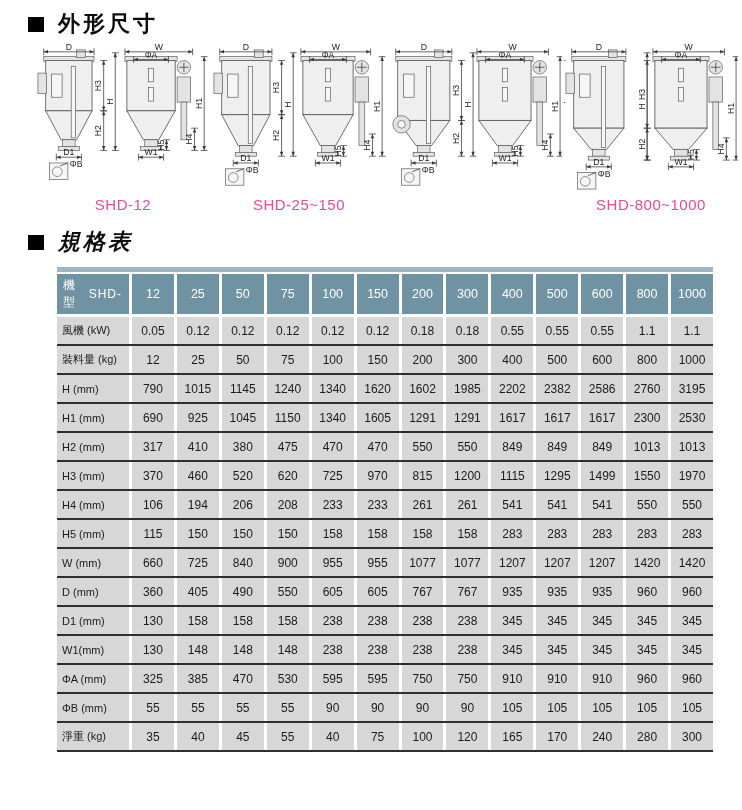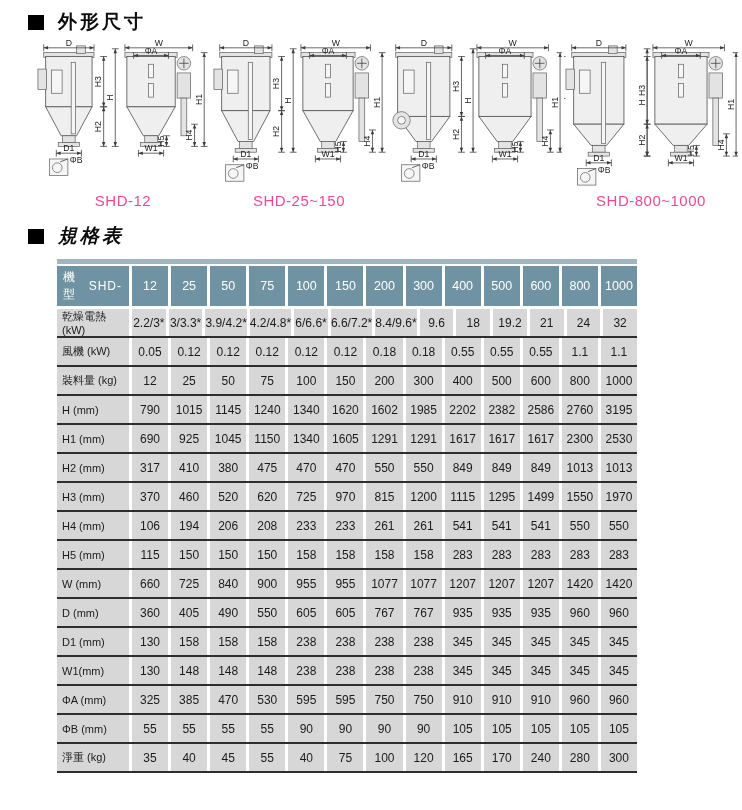--- a/index.html
+++ b/index.html
@@ -1,42 +1,42 @@
 <!DOCTYPE html>
 <html><head>
 <meta charset="utf-8">
 <style>
   * { box-sizing: border-box; margin: 0; padding: 0; }
   html,body { width:742px; height:810px; background:#ffffff; overflow:hidden;
     font-family:"Liberation Sans","DejaVu Sans",sans-serif; }
 
   .section-heading { display:flex; align-items:center; margin-left:28px; }
   .bullet-square { width:16px; height:15px; background:#000; flex:0 0 auto; }
-  .heading-text { font-size:19px; font-weight:bold; color:#0d0d0d;
+  .heading-text { font-size:22px; font-weight:bold; color:#0d0d0d;
     letter-spacing:3px; margin-left:14px; }
 
   #heading-dimensions { padding-top:9px; }
 
   
   .drawings { display:flex; justify-content:space-between;
     padding:4px 4px 0 36px; height:178px; }
   .unit { width:174px; text-align:center; }
   .unit svg { display:block; margin:0 auto; }
   .model-caption { font-size:15px; color:#ec4899; letter-spacing:0.5px; margin-top:1px; }
 
   svg .dim  { stroke:#3c3c3c; stroke-width:0.8; fill:none; }
   svg .arr  { fill:#3c3c3c; }
   svg .dlb  { font-size:9px; fill:#1c1c1c; }
   svg .body { fill:#efefef; stroke:#5a5a5a; stroke-width:0.9; }
   svg .det  { fill:#e3e3e3; stroke:#5a5a5a; stroke-width:0.7; }
   svg .lite { fill:#f6f6f6; stroke:#5a5a5a; stroke-width:0.7; }
 
   
   #heading-specs { margin-top:10px;font-style:italic; }
-  .spec-table { margin:10px 29px 0 57px; width:580px;border-radius:21px; }
+  .spec-table { margin:10px 29px 0 57px; width:656px;border-radius:21px; }
   .top-strip { height:5px; background:#9fb6c2; margin-bottom:2px; }
   .trow { display:grid; grid-template-columns:72px repeat(13, 1fr); column-gap:3px; }
   .trow.header { margin-bottom:3px; }
   .hcell { background:#6f93a3; color:#fff; height:40px; display:flex;
     align-items:center; justify-content:center; font-size:12.5px; }
   .hcell.first { justify-content:space-between; padding:0 7px 0 6px;
     font-size:12px; letter-spacing:1px; }
   .brow { border-bottom:2px solid #2e2e2e; }
   .bcell { background:#d7d7d7; color:#1b1b1b; height:27px; display:flex;
     align-items:center; justify-content:center; font-size:12px; }
@@ -464,36 +464,20 @@
       <div class="hcell">200</div>
       <div class="hcell">300</div>
       <div class="hcell">400</div>
       <div class="hcell">500</div>
       <div class="hcell">600</div>
       <div class="hcell">800</div>
       <div class="hcell">1000</div>
     </div>
   <div id="tbody">
       <div class="trow brow">
-        <div class="bcell label">乾燥電熱 (kW)</div>
-        <div class="bcell">2.2/3*</div>
-        <div class="bcell">3/3.3*</div>
-        <div class="bcell">3.9/4.2*</div>
-        <div class="bcell">4.2/4.8*</div>
-        <div class="bcell">6/6.6*</div>
-        <div class="bcell">6.6/7.2*</div>
-        <div class="bcell">8.4/9.6*</div>
-        <div class="bcell">9.6</div>
-        <div class="bcell">18</div>
-        <div class="bcell">19.2</div>
-        <div class="bcell">21</div>
-        <div class="bcell">24</div>
-        <div class="bcell">32</div>
-      </div>
-      <div class="trow brow">
         <div class="bcell label">風機 (kW)</div>
         <div class="bcell">0.05</div>
         <div class="bcell">0.12</div>
         <div class="bcell">0.12</div>
         <div class="bcell">0.12</div>
         <div class="bcell">0.12</div>
         <div class="bcell">0.12</div>
         <div class="bcell">0.18</div>
         <div class="bcell">0.18</div>
         <div class="bcell">0.55</div>

